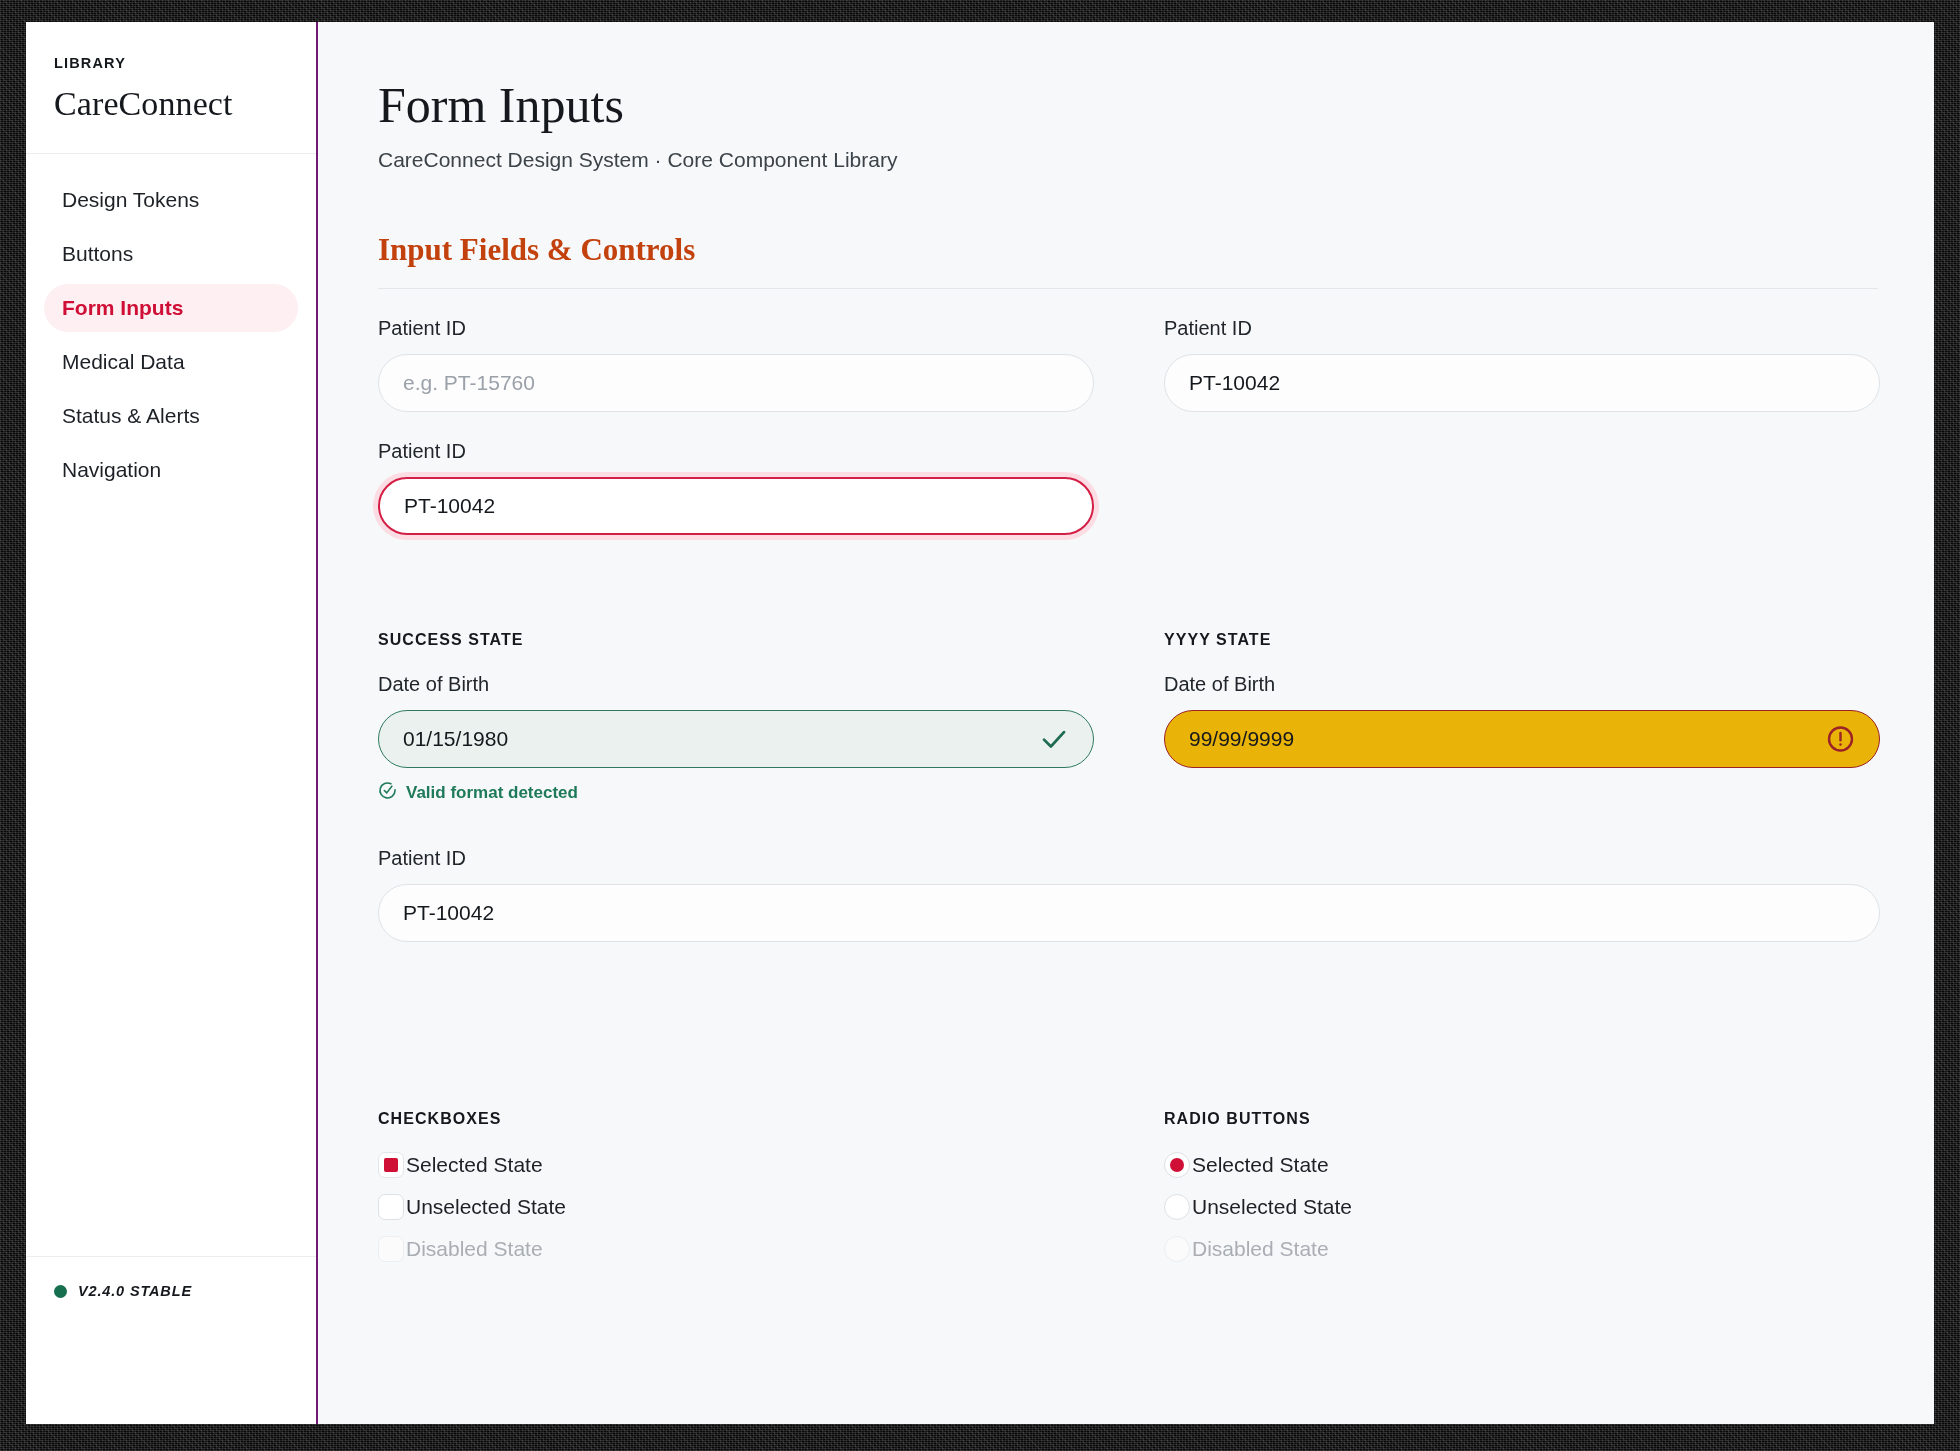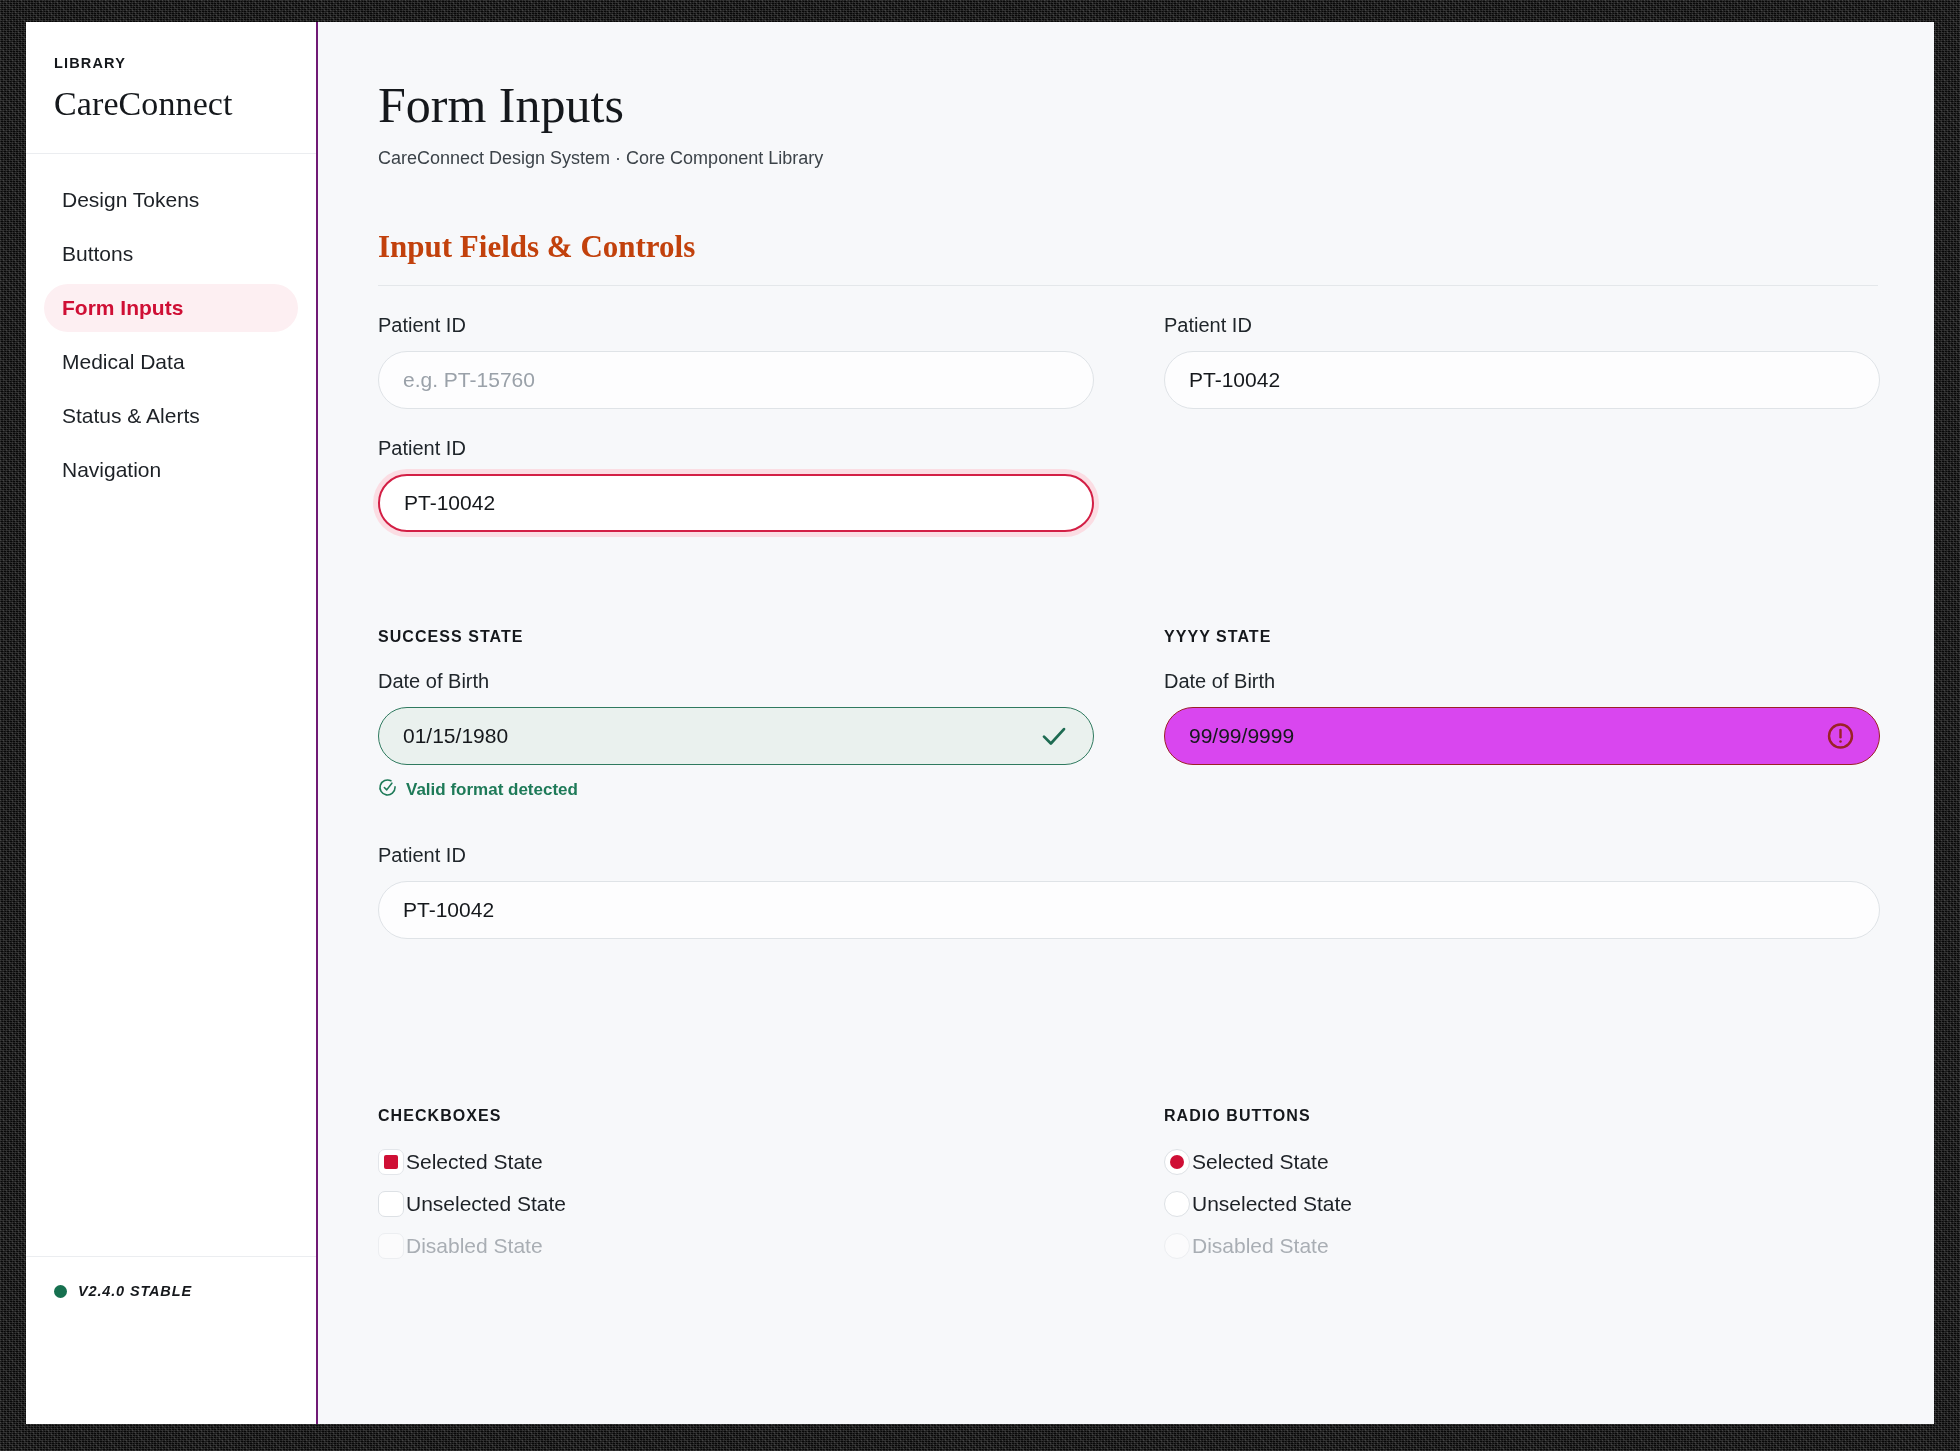--- a/index.html
+++ b/index.html
@@ -112,21 +112,21 @@
   }
   .page-title {
     font-family: "Liberation Serif", serif;
     font-size: 50px;
     font-weight: 400;
     color: #15181c;
     line-height: 1.08;
   }
   .page-sub {
     margin-top: 16px;
-    font-size: 18px;
+    font-size: 21px;
     color: #3c4349;
   }
 
   .section-head {
     margin-top: 60px;
     font-family: "Liberation Serif", serif;
     font-size: 31px;
     color: #c2410c;
   }
   .rule {
@@ -170,21 +170,21 @@
     background: #ffffff;
     box-shadow: 0 0 0 5px #fbdde3;
   }
 
   .input.success {
     border: 1.5px solid #2f7a5f;
     background: #eaf1ee;
   }
   .input.error {
     border: 1.5px solid #9b2226;
-    background: #d946ef;
+    background: #eab308;
   }
 
   .in-icon {
     position: absolute;
     right: 24px;
     top: 50%;
     transform: translateY(-50%);
     display: flex;
     align-items: center;
   }

